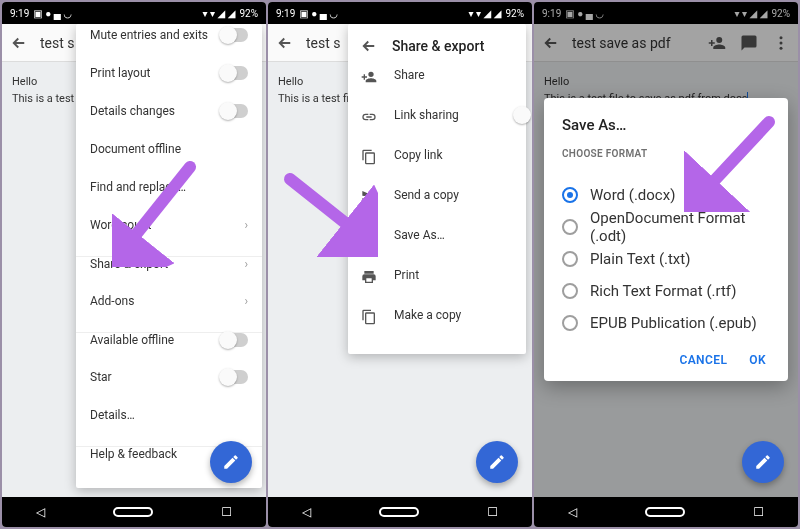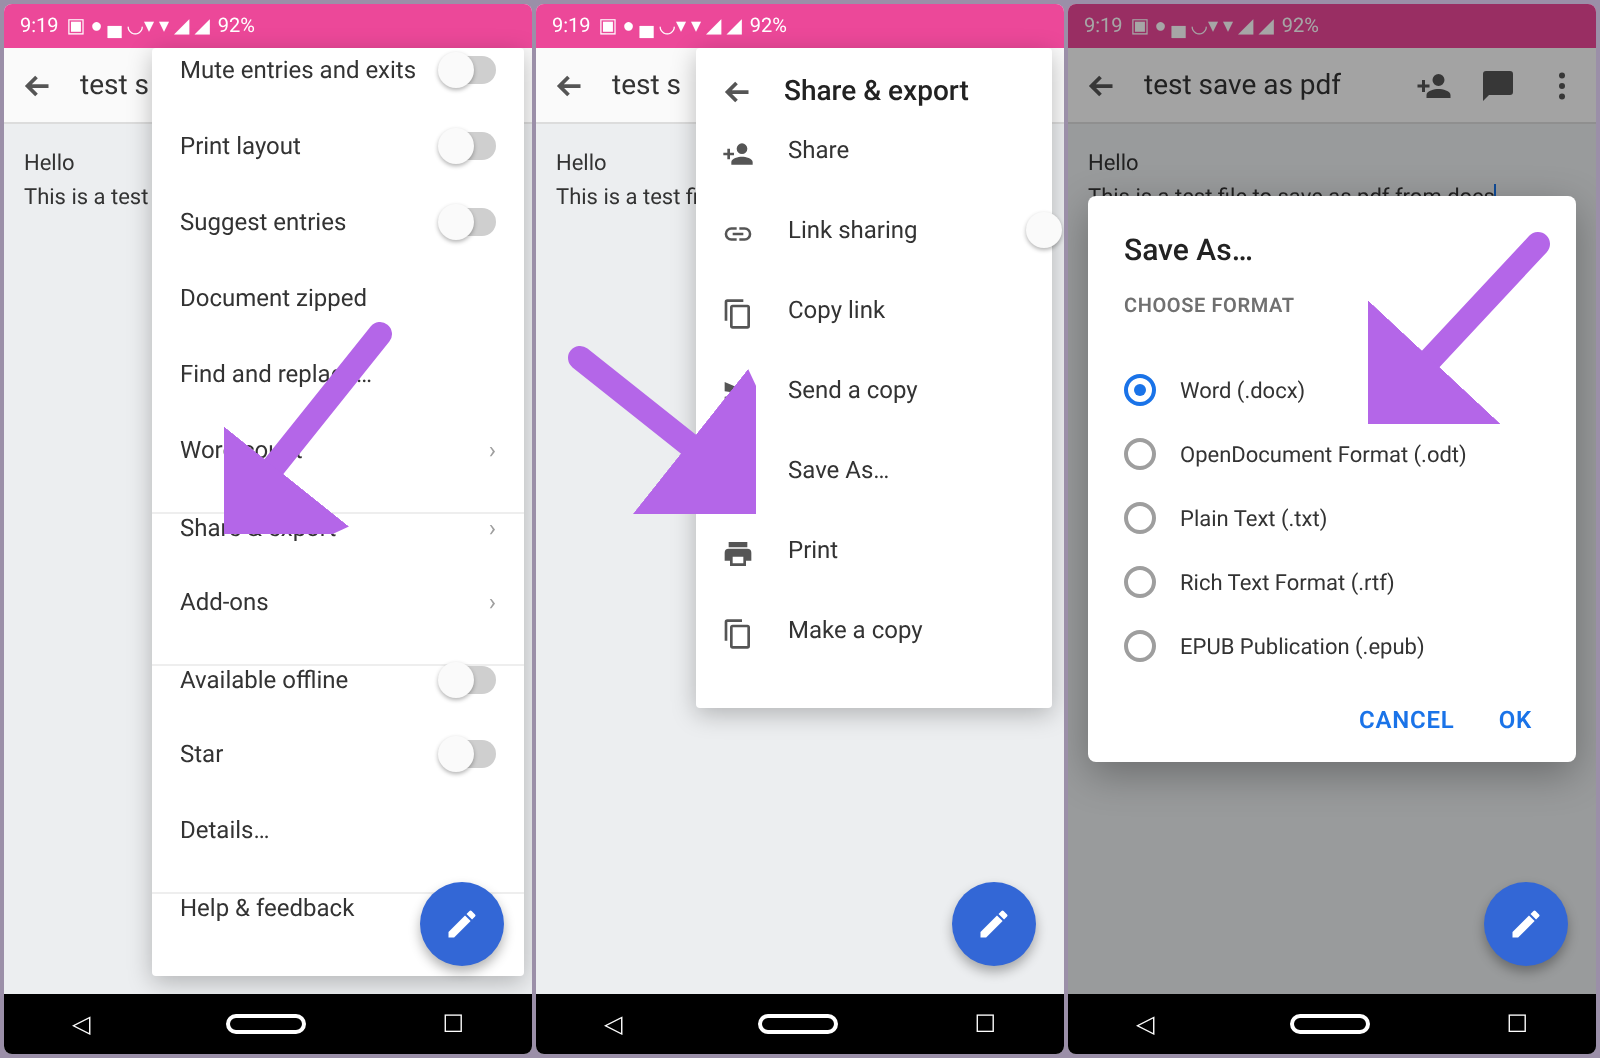--- a/index.html
+++ b/index.html
@@ -1,19 +1,19 @@
 <!DOCTYPE html>
 <html><head>
 <meta charset="utf-8">
 <style>
   * { box-sizing: border-box; margin: 0; padding: 0; font-family: Roboto, Arial, sans-serif; }
   body { background: #9b8fa8; width: 800px; height: 529px; display: flex; gap: 2px; padding: 2px; overflow: hidden; }
   .phone { position: relative; width: 264px; height: 525px; background: #eceef0; border-radius: 4px; overflow: hidden; }
   
-  .statusbar { height: 22px; background: #ec4899; color: #fff; display: flex; align-items: center; padding: 0 8px; font-size: 10px; }
+  .statusbar { height: 22px; background: #000000; color: #fff; display: flex; justify-content: space-between; align-items: center; padding: 0 8px; font-size: 10px; }
   .statusbar .left, .statusbar .right { display: flex; align-items: center; gap: 4px; }
   .sb-icon { display:inline-block; }
   
   .appbar { height: 38px; background: #fafafa; display: flex; align-items: center; padding: 0 6px; gap: 10px; border-bottom: 1px solid #dcdcdc; color: #555; }
   .appbar .title { font-size: 14px; color: #333; flex: 1; }
   .appbar .action-ic { width: 22px; height: 22px; display:flex; align-items:center; justify-content:center; color:#555; }
   
   .docbody { padding: 12px 10px; font-size: 11px; color: #333; line-height: 1.5; }
   
   .menu { position: absolute; top: 22px; right: 4px; width: 186px; background: #fff; border-radius: 2px; box-shadow: 0 3px 12px rgba(0,0,0,.25); padding: 4px 0; }
@@ -27,21 +27,21 @@
   .share-header { display:flex; align-items:center; gap:14px; height:44px; padding:0 12px; font-size:14px; font-weight:500; color:#222;}
   .share-item { display:flex; align-items:flex-start; gap:16px; height:40px; padding:0 12px; font-size:12px; color:#333;}
   .share-item .ic { width:18px; height:18px; display:flex; align-items:center; justify-content:center; color:#555;}
   .share-item .toggle-wrap { margin-left:auto; }
   
   .scrim { position:absolute; inset:0; background:rgba(0,0,0,.35); }
   
   .dialog { position:absolute; top:96px; left:10px; right:10px; background:#fff; border-radius:4px; box-shadow:0 6px 20px rgba(0,0,0,.3); padding:18px 18px 8px; }
   .dialog h2 { font-size:15px; font-weight:500; color:#222; margin-bottom:14px;}
   .dialog .subhead { font-size:10px; font-weight:600; color:#707070; letter-spacing:.3px; margin-bottom:20px;}
-  .radio-row { display:flex; align-items:center; gap:12px; height:32px; font-size:11px; color:#333;}
+  .radio-row { display:flex; align-items:center; gap:12px; height:32px; font-size:15px; color:#333;}
   .radio { width:16px; height:16px; border:2px solid #9e9e9e; border-radius:50%; display:inline-block; position:relative; flex-shrink:0;}
   .radio.checked { border-color:#1a73e8; }
   .radio.checked::after { content:""; position:absolute; inset:3px; background:#1a73e8; border-radius:50%; }
   .dialog-actions { display:flex; justify-content:flex-end; gap:22px; padding:14px 4px 6px; }
   .dialog-actions button { background:none; border:none; color:#1a73e8; font-size:12px; font-weight:600; letter-spacing:.4px; cursor:pointer;}
   
   .fab { position:absolute; right:14px; bottom:44px; width:42px; height:42px; border-radius:50%; background:#3367d6; display:flex; align-items:center; justify-content:center; box-shadow:0 3px 6px rgba(0,0,0,.3); color:#fff;}
   
   .navbar { position:absolute; bottom:0; left:0; right:0; height:30px; background:#000; display:flex; align-items:center; justify-content:space-around;}
   .navbar .nav-ic { color:#fff; font-size:12px;}
@@ -81,25 +81,25 @@
   <div class="menu" id="menu1">
       <div class="menu-item">
         <span>Mute entries and exits</span>
         <span class="toggle"></span>
       </div>
       <div class="menu-item">
         <span>Print layout</span>
         <span class="toggle"></span>
       </div>
       <div class="menu-item">
-        <span>Suggest entries</span>
-        <span class="toggle"></span>
-      </div>
-      <div class="menu-item">
-        <span>Document zipped</span>
+        <span>Details changes</span>
+        <span class="toggle"></span>
+      </div>
+      <div class="menu-item">
+        <span>Document offline</span>
       </div>
       <div class="menu-item">
         <span>Find and replace…</span>
       </div>
       <div class="menu-item">
         <span>Word count</span>
         <span class="chev">›</span>
       </div>
       <div class="menu-item sep">
         <span>Share &amp; export</span>

